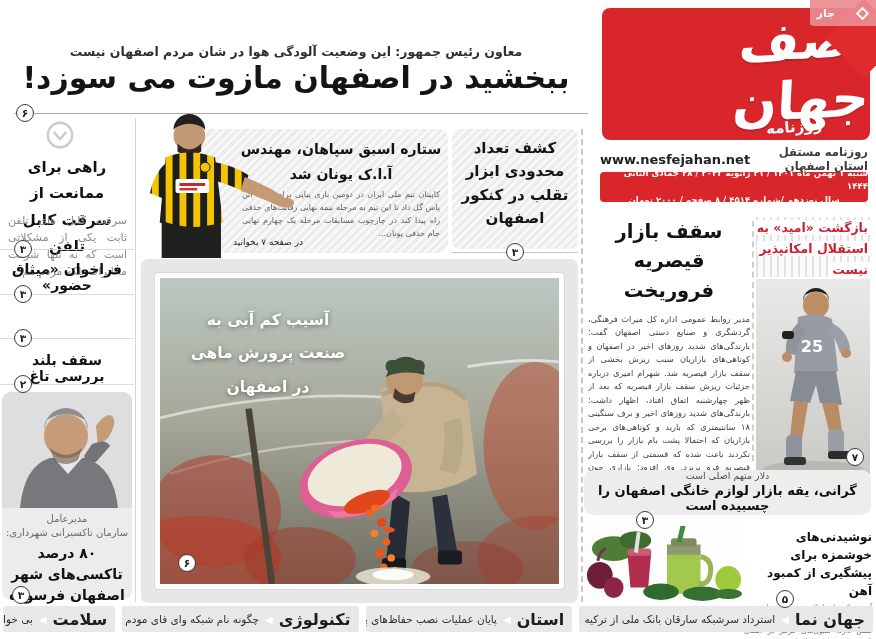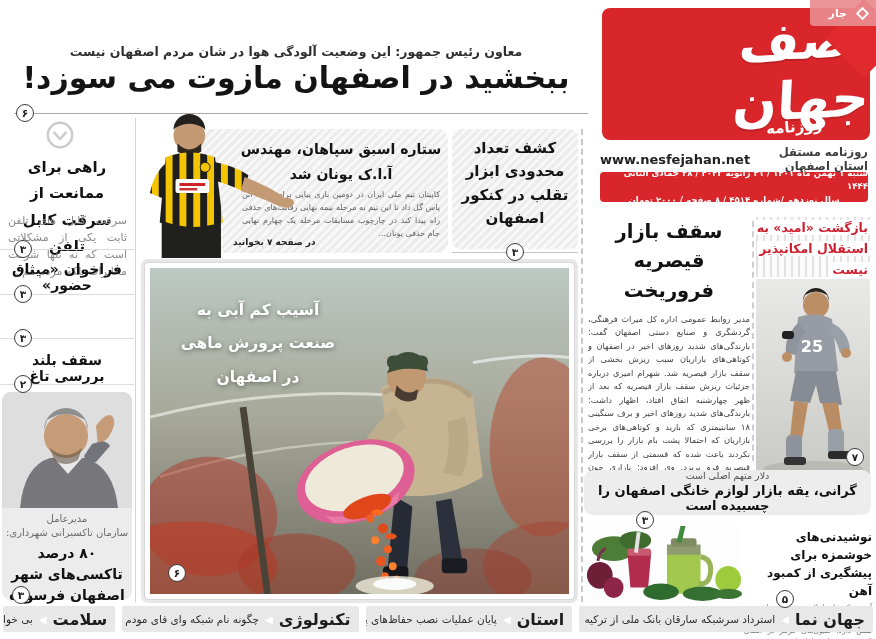--- a/index.html
+++ b/index.html
@@ -1,20 +1,20 @@
 <!DOCTYPE html>
 <html lang="fa" dir="rtl"><head>
 <meta charset="utf-8">
 <style>
   * { margin:0; padding:0; box-sizing:border-box; }
   body { background:#fff; font-family:"DejaVu Sans", sans-serif; }
   .page { position:relative; width:876px; height:639px; background:#fff; overflow:hidden; direction:rtl; }
 
   
-  .wm-pink { position:absolute; top:0; right:0; width:66px; height:26px; background:rgba(233,140,144,.92); border-radius:0 0 0 4px; z-index:6; display:flex; align-items:center; justify-content:flex-start; gap:8px; padding:0 6px; }
+  .wm-pink { position:absolute; top:0; right:0; width:66px; height:26px; background:rgba(233,140,144,.92); border-radius:0 0 0 4px; z-index:6; display:flex; align-items:center; justify-content:flex-start; gap:20px; padding:0 6px; }
   .wm-label { color:#fff; font-size:11px; font-weight:bold; }
   .wm-red { position:absolute; top:10px; right:-16px; width:56px; height:56px; background:#e02a2e; transform:rotate(45deg); z-index:5; }
 
   
   .logo-box { position:absolute; top:8px; right:6px; width:268px; height:132px; background:#d9262b; border-radius:8px; z-index:4; overflow:hidden; }
   .logo-script { position:absolute; inset:0; display:flex; align-items:center; justify-content:center; color:#fff; font-size:52px; font-weight:bold; transform:skewX(-6deg) rotate(-3deg); letter-spacing:-2px; text-shadow:0 2px 0 rgba(0,0,0,.12); }
   .logo-sub { position:absolute; bottom:4px; right:48px; color:#fff; font-size:15px; font-weight:bold; transform:rotate(-4deg); }
   .tagline-row { position:absolute; top:145px; right:8px; width:268px; display:flex; justify-content:space-between; align-items:center; }
   .tagline { font-size:11.5px; font-weight:bold; color:#3c3c3c; }
   .website { font-size:13px; font-weight:bold; color:#222; direction:ltr; }
@@ -38,32 +38,32 @@
   .taxi-box { position:absolute; left:2px; top:274px; width:130px; height:208px; background:#ececec; border-radius:9px; overflow:visible; }
   .taxi-photo { width:130px; height:116px; border-radius:9px 9px 0 0; overflow:hidden; display:block; }
   .taxi-cap { text-align:center; font-size:10px; color:#6a6a6a; line-height:1.4; }
   .taxi-head { text-align:center; font-size:14px; font-weight:bold; color:#101010; line-height:1.5; margin-top:3px; padding:0 6px; }
 
   
   .striped { background:repeating-linear-gradient(135deg,#ececec 0 3px,#f8f8f8 3px 6px); }
   .fb-box { position:absolute; left:177px; top:129px; width:271px; height:124px; border-radius:10px; }
   .fb-head { position:absolute; right:6px; top:8px; width:202px; text-align:center; font-size:14px; font-weight:bold; color:#131313; line-height:1.75; }
   .fb-body { position:absolute; right:8px; top:60px; width:198px; font-size:8px; line-height:1.62; color:#5e5e5e; text-align:justify; }
-  .fb-tag { position:absolute; left:56px; bottom:6px; font-size:9px; font-weight:bold; color:#1c1c1c; }
+  .fb-tag { position:absolute; left:56px; bottom:6px; font-size:9px; font-weight:normal; color:#1c1c1c; }
   .fb-player { position:absolute; left:138px; top:112px; width:158px; height:148px; z-index:2; }
 
   .konkur { position:absolute; left:452px; top:129px; width:126px; height:120px; border-radius:8px; display:flex; align-items:flex-start; justify-content:center; }
   .konkur-t { font-size:15px; font-weight:bold; color:#141414; text-align:center; line-height:1.55; padding-top:8px; }
   .konkur-line { position:absolute; left:452px; top:252px; width:126px; border-top:1px solid #c4c4c4; }
 
   .vdash1 { position:absolute; left:581px; top:129px; height:473px; border-left:2px dashed #c8c8c8; }
   .vdash2 { position:absolute; left:752px; top:221px; height:240px; border-left:2px dashed #cfcfcf; }
 
   
-  .fish-outer { position:absolute; left:141px; top:259px; width:437px; height:344px; background:#e7e7e7; border-radius:7px; padding:4px; }
+  .fish-outer { position:absolute; left:141px; top:259px; width:437px; height:344px; background:#e7e7e7; border-radius:7px; padding:14px; }
   .fish-frame { width:100%; height:100%; background:#fff; border:5px solid #fff; outline:1px solid #d8d8d8; border-radius:3px; overflow:hidden; position:relative; }
   .fish-frame svg { display:block; width:100%; height:100%; }
   .fish-cap { position:absolute; left:22px; top:26px; width:172px; text-align:center; font-size:15.5px; font-weight:bold; color:#fff; line-height:2.15; text-shadow:0 1px 5px rgba(30,40,30,.55); z-index:2; }
 
   
   .qey { position:absolute; left:588px; top:217px; width:162px; }
   .qey-h { text-align:center; font-size:19.5px; font-weight:bold; color:#121212; line-height:1.5; }
   .qey-b { margin-top:8px; font-size:8.3px; line-height:1.63; color:#3f3f3f; text-align:justify; max-height:168px; overflow:hidden; }
   .qey-tag { margin-top:7px; font-size:9.5px; font-weight:bold; color:#1a1a1a; text-align:left; }
 

